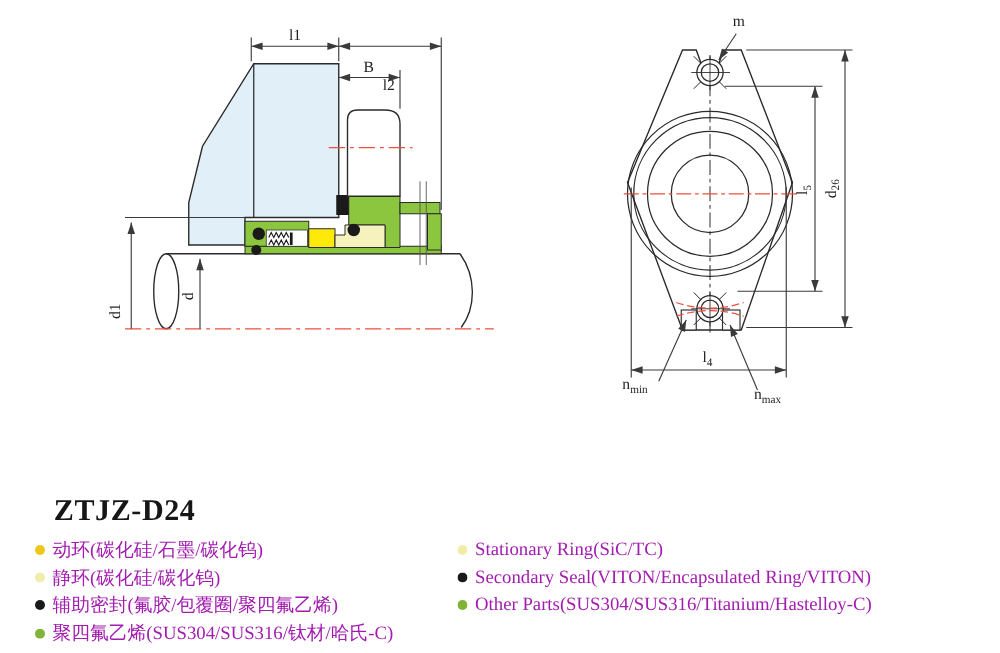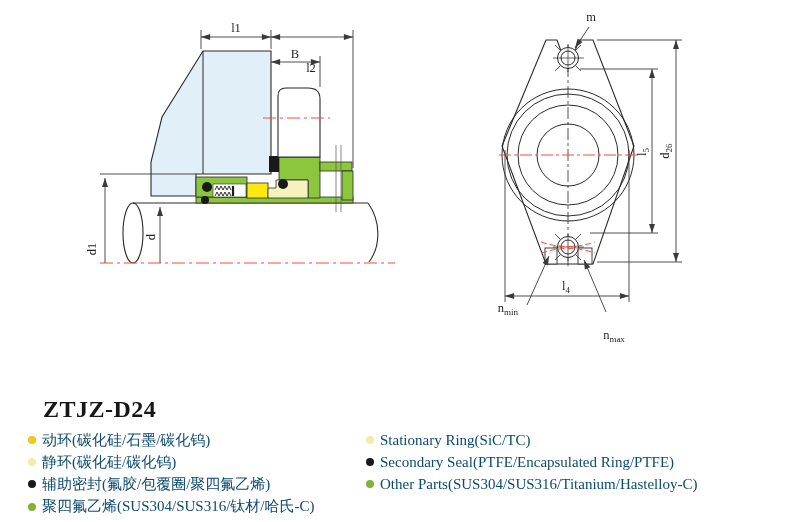--- a/index.html
+++ b/index.html
@@ -10,21 +10,21 @@
        transform:translate(-50%,-50%);line-height:1;}
   .dim.rot{transform:translate(-50%,-50%) rotate(-90deg);}
   .sub{font-size:9px;vertical-align:-3px;letter-spacing:0;}
   #model-title{position:absolute;left:28px;top:381px;margin:15px;font-size:24px;font-weight:700;
        letter-spacing:.5px;color:#161616;}
   .legend-col{position:absolute;top:429px;}
   #legend-cn{left:28px;width:330px;}
   #legend-en{left:366px;width:430px;}
   .legend-row{display:flex;align-items:center;height:22.2px;}
   .bullet{flex:0 0 auto;margin-right:6px;display:block;}
-  .legend-text{font-size:15px;color:#0c4a6e;white-space:nowrap;}
+  .legend-text{font-size:15px;color:#a21caf;white-space:nowrap;}
 </style>
 </head>
 <body>
 
 <div id="page">
 
   <svg id="blueprint" width="800" height="370" viewBox="0 0 800 370">
     <defs>
       <marker id="ar" markerWidth="11" markerHeight="8" refX="9.6" refY="4" orient="auto-start-reverse" markerUnits="userSpaceOnUse">
         <path d="M0.5,1 L9.6,4 L0.5,7 Z" fill="#3A3A3A"></path>
@@ -153,21 +153,21 @@
   <span class="dim" style="left:311px;top:28px;margin-top:40px;">l2</span>
   <span class="dim" style="left:295px;top:54px;">B</span>
   <span class="dim rot" style="left:92px;top:249px;">d1</span>
   <span class="dim rot" style="left:151px;top:237px;">d</span>
 
   <span class="dim" style="left:591px;top:17px;">m</span>
   <span class="dim rot" style="left:643px;top:152px;"><span>l</span><span class="sub">5</span></span>
   <span class="dim rot" style="left:666px;top:151px;"><span>d</span><span class="sub">26</span></span>
   <span class="dim" style="left:566px;top:287px;"><span>l</span><span class="sub">4</span></span>
   <span class="dim" style="left:508px;top:309px;"><span>n</span><span class="sub">min</span></span>
-  <span class="dim" style="left:614px;top:336px;"><span>n</span><span class="sub">max</span></span>
+  <span class="dim" style="left:614px;top:317px;"><span>n</span><span class="sub">max</span></span>
 
   <h1 id="model-title">ZTJZ-D24</h1>
 
   <div id="legend-cn" class="legend-col">
     <div class="legend-row">
       <svg class="bullet" width="8" height="8">
           <circle cx="4" cy="4" r="4" fill="#EFC61C"></circle>
         </svg>
       <span class="legend-text">动环(碳化硅/石墨/碳化钨)</span>
     </div>
@@ -195,21 +195,21 @@
     <div class="legend-row">
       <svg class="bullet" width="8" height="8">
           <circle cx="4" cy="4" r="4" fill="#F0EDA8"></circle>
         </svg>
       <span class="legend-text">Stationary Ring(SiC/TC)</span>
     </div>
     <div class="legend-row">
       <svg class="bullet" width="8" height="8">
           <circle cx="4" cy="4" r="4" fill="#1A1A1A"></circle>
         </svg>
-      <span class="legend-text">Secondary Seal(PTFE/Encapsulated Ring/PTFE)</span>
+      <span class="legend-text">Secondary Seal(VITON/Encapsulated Ring/VITON)</span>
     </div>
     <div class="legend-row">
       <svg class="bullet" width="8" height="8">
           <circle cx="4" cy="4" r="4" fill="#7FB437"></circle>
         </svg>
       <span class="legend-text">Other Parts(SUS304/SUS316/Titanium/Hastelloy-C)</span>
     </div>
   </div>
 
 </div>

